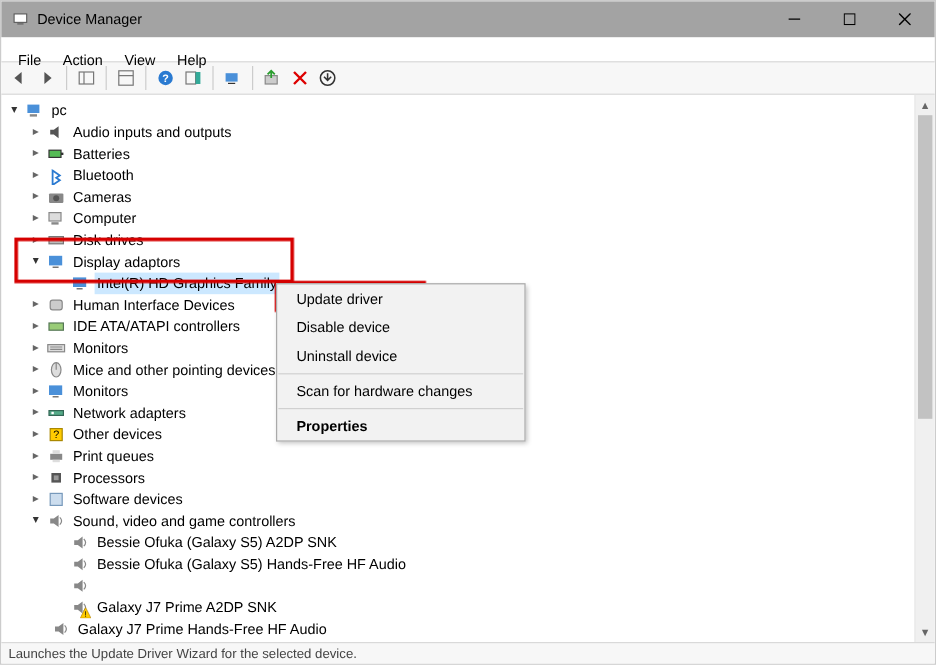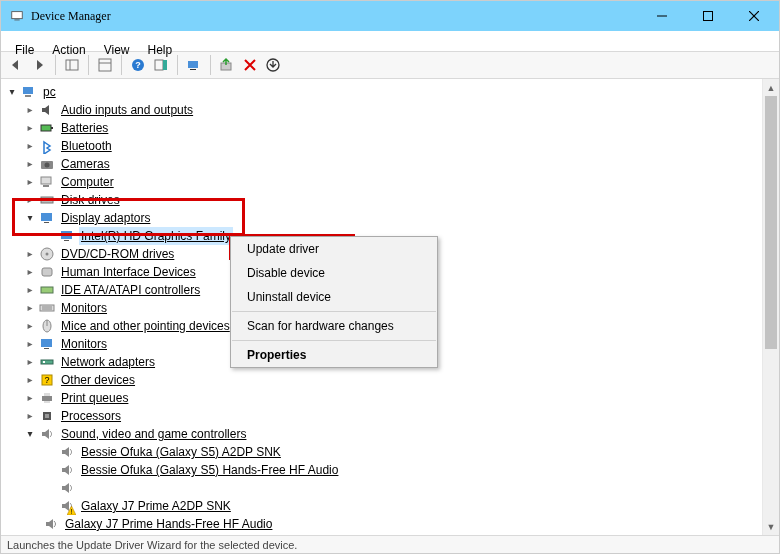--- a/index.html
+++ b/index.html
@@ -11,22 +11,21 @@
   height: 554px;
   overflow: hidden;
   position: relative;
   border: 1px solid #ccc;
 }
 .titlebar {
   height: 30px;
   display: flex;
   align-items: center;
   padding: 0 2px 0 8px;
-  background: #7dd3fc;
-  font-family: Liberation Serif, serif;
+  background: #a3a3a3;
 }
 .titlebar .title-icon {
   width: 16px; height: 16px; margin-right: 6px;
   display: flex; align-items: center; justify-content: center;
 }
 .titlebar .title { flex: 1; font-size: 12px; color: #000; }
 .win-controls { display: flex; }
 .win-btn {
   width: 46px; height: 30px;
   display: flex; align-items: center; justify-content: center;
@@ -86,21 +85,21 @@
   margin-right: 2px;
   color: #666;
 }
 .chevron.empty { visibility: hidden; }
 .chev-closed::before { content: "▸"; font-size: 10px; }
 .chev-open::before { content: "▾"; font-size: 10px; color:#333; }
 .node-icon {
   width: 16px; height: 16px; margin-right: 4px;
   display:flex; align-items:center; justify-content:center;
 }
-.node-label { padding: 0 2px; text-decoration: underline; }
+.node-label { padding: 0 2px; }
 .selected .node-label { background: #cce8ff; text-align: center; }
 
 .indent0 { padding-left: 4px; }
 .indent1 { padding-left: 22px; }
 .indent2 { padding-left: 42px; }
 
 .highlight-box1 {
   position: absolute;
   border: 3px solid #d60000;
   pointer-events: none;
@@ -336,30 +335,20 @@
             <rect x="2" y="3" width="11" height="8" fill="#4a90d9"></rect>
             <rect x="5" y="12" width="5" height="1" fill="#555"></rect>
           </svg>
         </span>
         <span class="node-label">Intel(R) HD Graphics Family</span>
       </div>
       <div class="node indent1">
         <span class="chevron closed chev-closed"></span>
         <span class="node-icon" style="position: relative;">
           <svg width="16" height="16">
-            <circle cx="8" cy="8" r="6" fill="#ddd" stroke="#888"></circle>
-            <circle cx="8" cy="8" r="1.5" fill="#888"></circle>
-          </svg>
-        </span>
-        <span class="node-label">DVD/CD-ROM drives</span>
-      </div>
-      <div class="node indent1">
-        <span class="chevron closed chev-closed"></span>
-        <span class="node-icon" style="position: relative;">
-          <svg width="16" height="16">
             <rect x="3" y="4" width="10" height="8" rx="2" fill="#ccc" stroke="#888"></rect>
           </svg>
         </span>
         <span class="node-label">Human Interface Devices</span>
       </div>
       <div class="node indent1">
         <span class="chevron closed chev-closed"></span>
         <span class="node-icon" style="position: relative;">
           <svg width="16" height="16">
             <rect x="2" y="5" width="12" height="6" fill="#9c7" stroke="#575"></rect>
@@ -431,20 +420,29 @@
       </div>
       <div class="node indent1">
         <span class="chevron closed chev-closed"></span>
         <span class="node-icon" style="position: relative;">
           <svg width="16" height="16">
             <rect x="4" y="4" width="8" height="8" fill="#555"></rect>
             <rect x="6" y="6" width="4" height="4" fill="#999"></rect>
           </svg>
         </span>
         <span class="node-label">Processors</span>
+      </div>
+      <div class="node indent1">
+        <span class="chevron closed chev-closed"></span>
+        <span class="node-icon" style="position: relative;">
+          <svg width="16" height="16">
+            <rect x="3" y="3" width="10" height="10" fill="#cde" stroke="#79b"></rect>
+          </svg>
+        </span>
+        <span class="node-label">Software devices</span>
       </div>
       <div class="node indent1">
         <span class="chevron open chev-open"></span>
         <span class="node-icon" style="position: relative;">
           <svg width="16" height="16">
             <path d="M3 6h3l4-3v10l-4-3H3z" fill="#888"></path>
             <path d="M11 5c2 2 2 4 0 6" fill="none" stroke="#888"></path>
           </svg>
         </span>
         <span class="node-label">Sound, video and game controllers</span>

